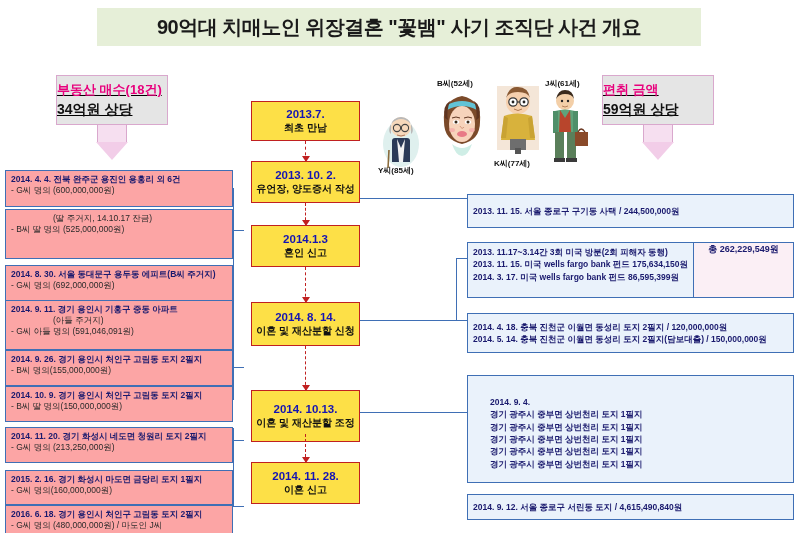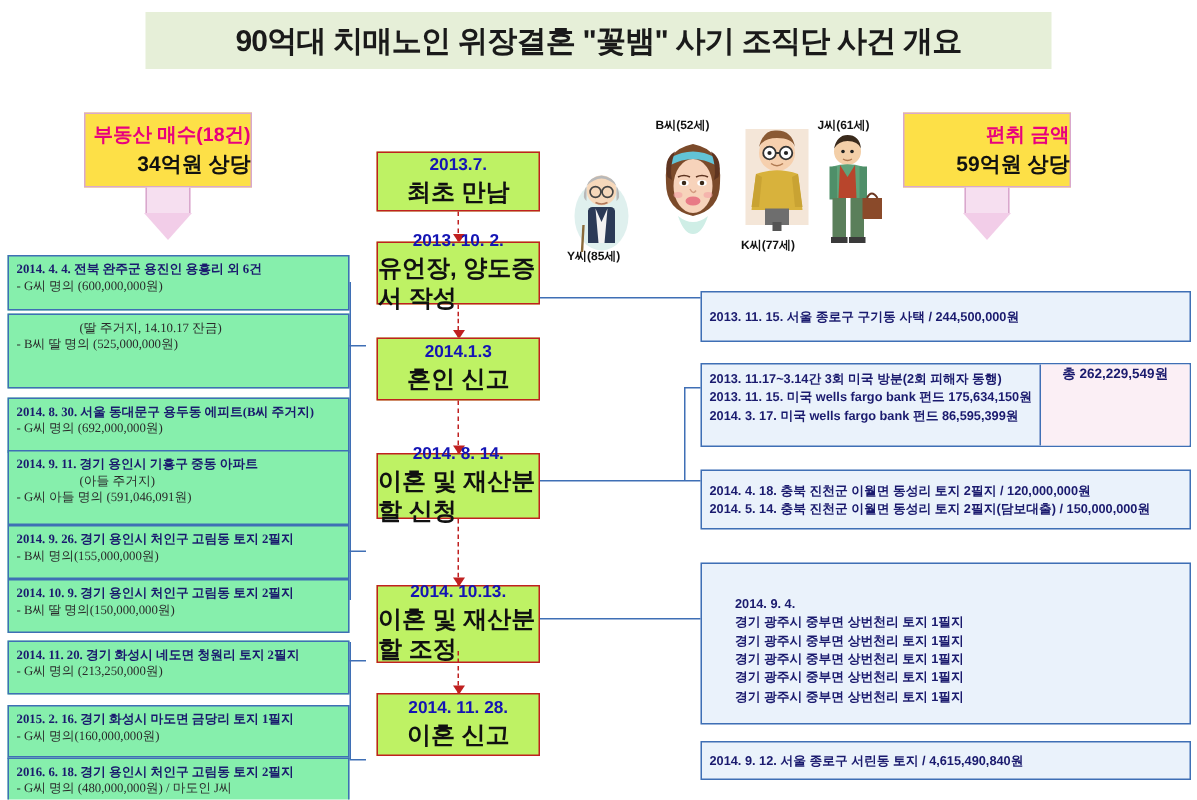--- a/index.html
+++ b/index.html
@@ -19,51 +19,50 @@
     background:#e6efd8;
     display:flex;align-items:center;justify-content:center;
   }
   #title-text{
     font-size:20px;font-weight:bold;color:#1a1a1a;
     letter-spacing:-0.5px;white-space:nowrap;
   }
 
   
   .pink-head{
-    background:#fde047;border:1px solid #d9a8cd;
-    display:flex;flex-direction:column;align-items:flex-end;justify-content:center;
+    background:#e5e5e5;border:1px solid #d9a8cd;
+    display:flex;flex-direction:column;align-items:flex-start;justify-content:center;text-decoration:underline;
   }
   .pink-head .l1{font-size:13px;font-weight:bold;color:#e8007d;line-height:1.25;}
   .pink-head .l2{font-size:14px;font-weight:bold;color:#111;line-height:1.3;margin-top:2px;}
   .arrow-shaft{background:#f6dff0;border-left:1px solid #d9a8cd;border-right:1px solid #d9a8cd;}
   .arrow-head{
     width:0;height:0;border-left:16px solid transparent;border-right:16px solid transparent;
     border-top:18px solid #f2cde8;
   }
 
   
   .lbox{
-    background:#86efac;border:1.5px solid #3f6fb5;
+    background:#fca5a5;border:1.5px solid #3f6fb5;
     padding:3px 4px 3px 5px;
-    font-family:Liberation Serif, serif;
   }
   .lbox .ln{
     font-size:8.5px;color:#1a1a6e;line-height:1.32;white-space:nowrap;
     font-weight:bold;
   }
   .lbox .ln.ind{padding-left:42px;}
   .lbox .ln.sub{color:#2a2a2a;font-weight:normal;}
 
   
   .fbox{
-    background:#bef264;border:1.6px solid #c02020;
+    background:#fde047;border:1.6px solid #c02020;
     display:flex;flex-direction:column;align-items:center;justify-content:center;
   }
   .fbox .d{font-size:11.5px;font-weight:bold;color:#1414b4;line-height:1.25;}
-  .fbox .t{font-size:16px;font-weight:bold;color:#111;line-height:1.25;margin-top:1px;}
+  .fbox .t{font-size:10px;font-weight:bold;color:#111;line-height:1.25;margin-top:1px;}
 
   .vconn{position:absolute;width:0;border-left:1.6px dashed #c02020;}
   .vconn:after{
     content:"";position:absolute;left:-4.5px;bottom:-1px;
     width:0;height:0;border-left:4.5px solid transparent;border-right:4.5px solid transparent;
     border-top:6px solid #c02020;
   }
 
   
   .rbox{

